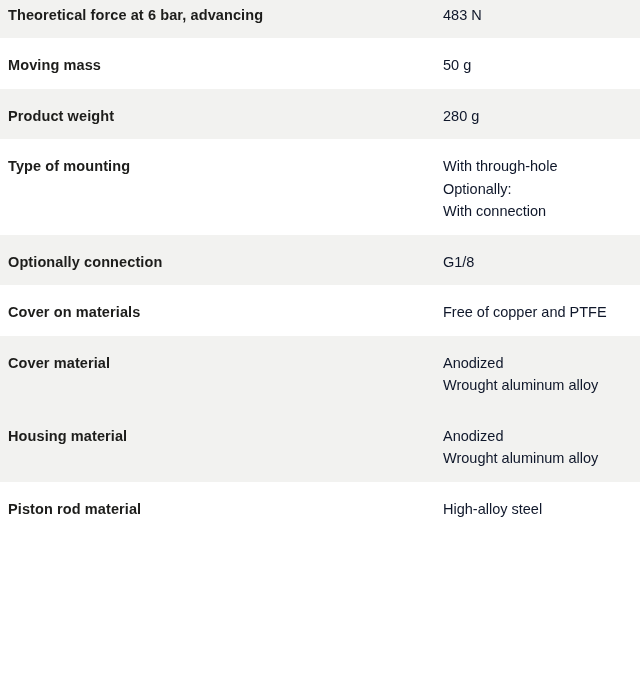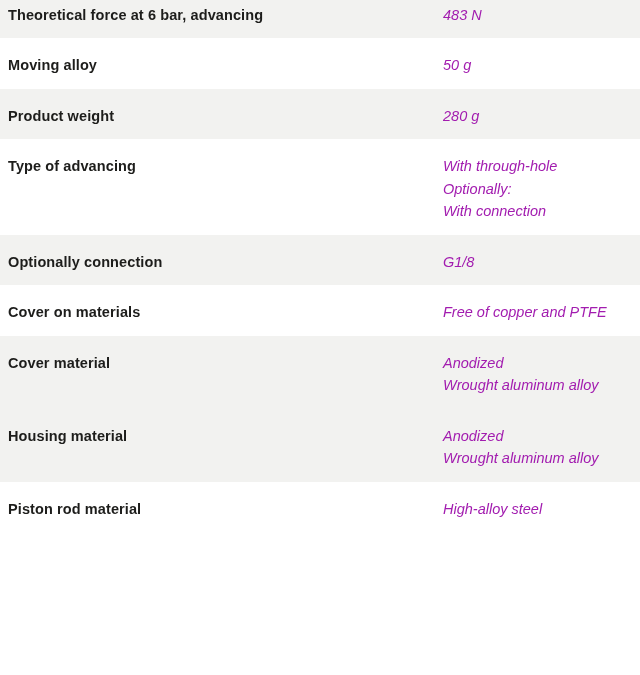--- a/index.html
+++ b/index.html
@@ -31,49 +31,48 @@
     font-size: 14.5px;
     line-height: 1.55;
   }
   .spec-row td.label {
     width: 425px;
     font-weight: bold;
     color: #1d1d1b;
     letter-spacing: 0.1px;
   }
   .spec-row td.value {
-    color: #a21caf;
+    color: #0f172a;
     font-weight: normal;
     padding-left: 0;
     white-space: pre-line;
-    font-style: italic;
   }
   .first-row td {
     padding-top: 4px;
   }
 </style>
 </head>
 <body>
 
 <table class="spec-table">
   <tbody>
     <tr class="spec-row alt first-row">
       <td class="label">Theoretical force at 6 bar, advancing</td>
       <td class="value">483 N</td>
     </tr>
     <tr class="spec-row">
-      <td class="label">Moving alloy</td>
+      <td class="label">Moving mass</td>
       <td class="value">50 g</td>
     </tr>
     <tr class="spec-row alt">
       <td class="label">Product weight</td>
       <td class="value">280 g</td>
     </tr>
     <tr class="spec-row">
-      <td class="label">Type of advancing</td>
+      <td class="label">Type of mounting</td>
       <td class="value">With through-hole
 Optionally:
 With connection</td>
     </tr>
     <tr class="spec-row alt">
       <td class="label">Optionally connection</td>
       <td class="value">G1/8</td>
     </tr>
     <tr class="spec-row">
       <td class="label">Cover on materials</td>

